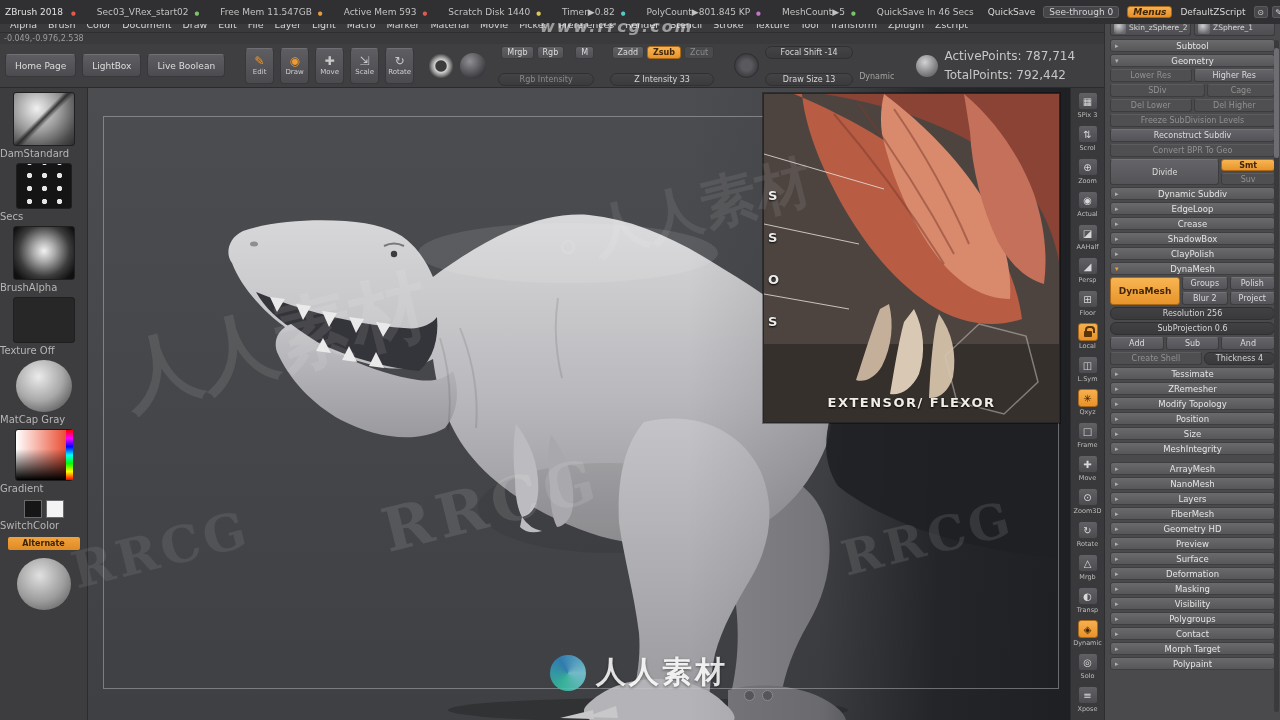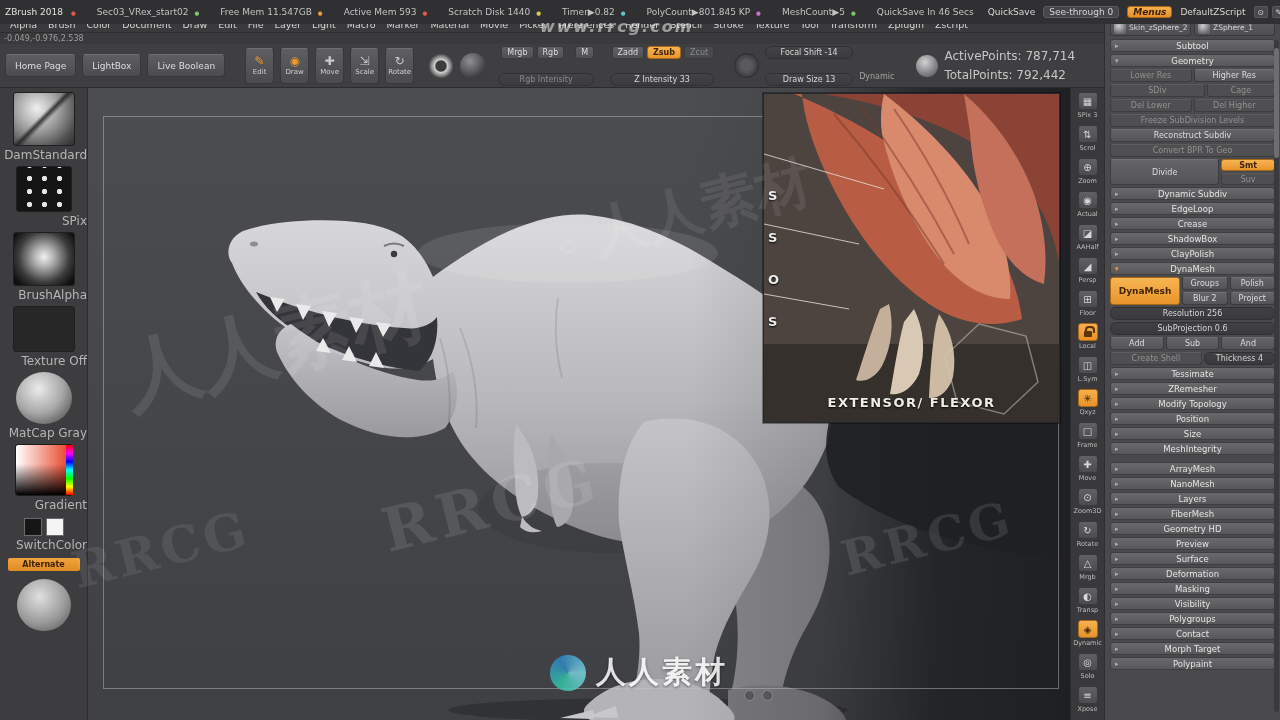--- a/index.html
+++ b/index.html
@@ -49,21 +49,21 @@
   .mini.dim{color:#8c8c8c;background:#494a4c;}
   .slider{height:13px;border-radius:7px;background:linear-gradient(#434346,#3b3b3e);border:1px solid #303032;
     color:#d6d6d6;font-size:8px;display:flex;align-items:center;justify-content:center;}
   .slider.dim{color:#8a8a8a;}
   .dynlabel{font-size:8px;color:#a2a2a2;display:flex;flex-direction:column;justify-content:flex-end;height:30px;}
   .pts-col{font-size:12px;color:#c6c6c6;line-height:1.55;}
   
   #lefttray{position:absolute;left:0;top:88px;width:88px;height:632px;background:#3d3d3f;
     border-right:1px solid #2c2c2e;z-index:30;padding-top:4px;}
   .tray-item{margin-bottom:4px;}
-  .tray-label{font-size:12px;color:#b5b5b5;text-align:right;margin-top:2px;}
+  .tray-label{font-size:10px;color:#b5b5b5;text-align:left;margin-top:2px;}
   .thumb{width:62px;height:54px;margin:0 auto;background:#2c2c2c;border:1px solid #1f1f1f;border-radius:3px;}
   .sphere-brush{background-image:linear-gradient(135deg,transparent 44%,rgba(35,35,35,.85) 49%,transparent 55%),
     radial-gradient(circle at 38% 30%,#f0f0f0,#9a9a9a 45%,#4c4c4c 80%,#2e2e2e);}
   .stroke-dots{width:56px;height:46px;background-color:#141414;
     background-image:radial-gradient(circle,#e6e6e6 2.4px,transparent 3px);background-size:15px 13px;background-position:5px 5px;}
   .alpha-blob{background:radial-gradient(circle at 50% 46%,#f2f2f2,#ababab 26%,#3c3c3c 62%,#101010 88%);}
   .texture-off{background:#272727;height:46px;}
   .sphere-matcap{border-radius:50%;width:56px;height:52px;border:none;
     background:radial-gradient(circle at 40% 32%,#ebebeb,#a8a8a8 50%,#525252 88%);}
   .gradient-pick{width:58px;height:52px;position:relative;border:1px solid #1c1c1c;
@@ -301,21 +301,21 @@
   </div>
 </div>
 
 <div id="lefttray">
   <div class="tray-item">
     <div class="thumb sphere-brush"></div>
     <div class="tray-label">DamStandard</div>
   </div>
   <div class="tray-item">
     <div class="thumb stroke-dots" style="margin:0 auto"></div>
-    <div class="tray-label">SPix</div>
+    <div class="tray-label">Secs</div>
   </div>
   <div class="tray-item">
     <div class="thumb alpha-blob"></div>
     <div class="tray-label">BrushAlpha</div>
   </div>
   <div class="tray-item">
     <div class="thumb texture-off"></div>
     <div class="tray-label">Texture Off</div>
   </div>
   <div class="tray-item">

